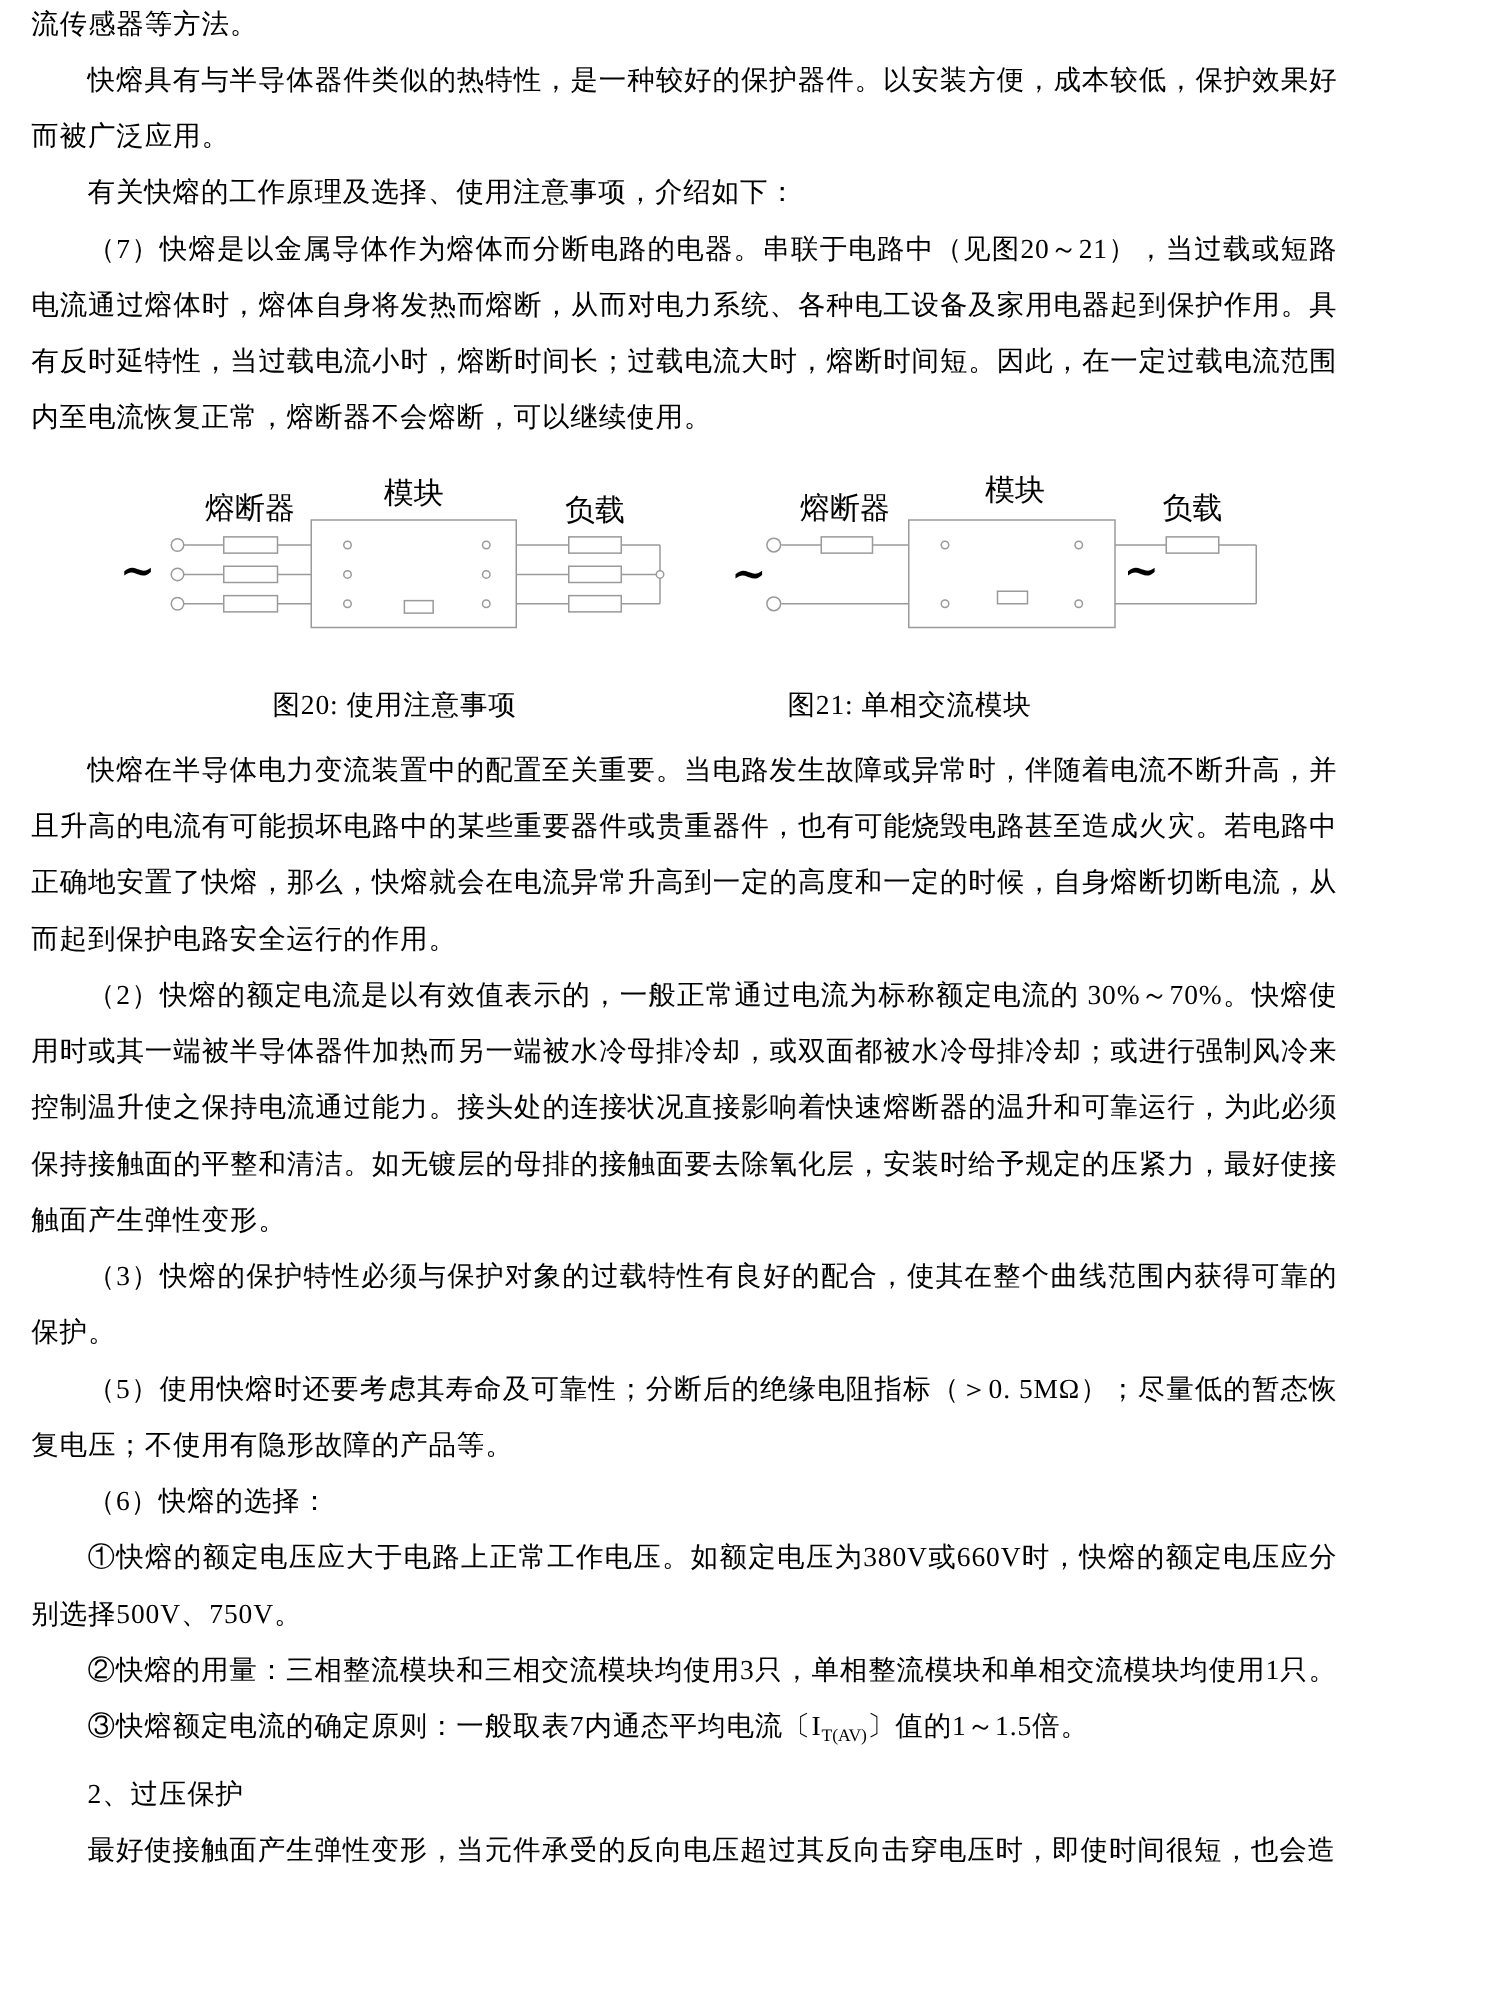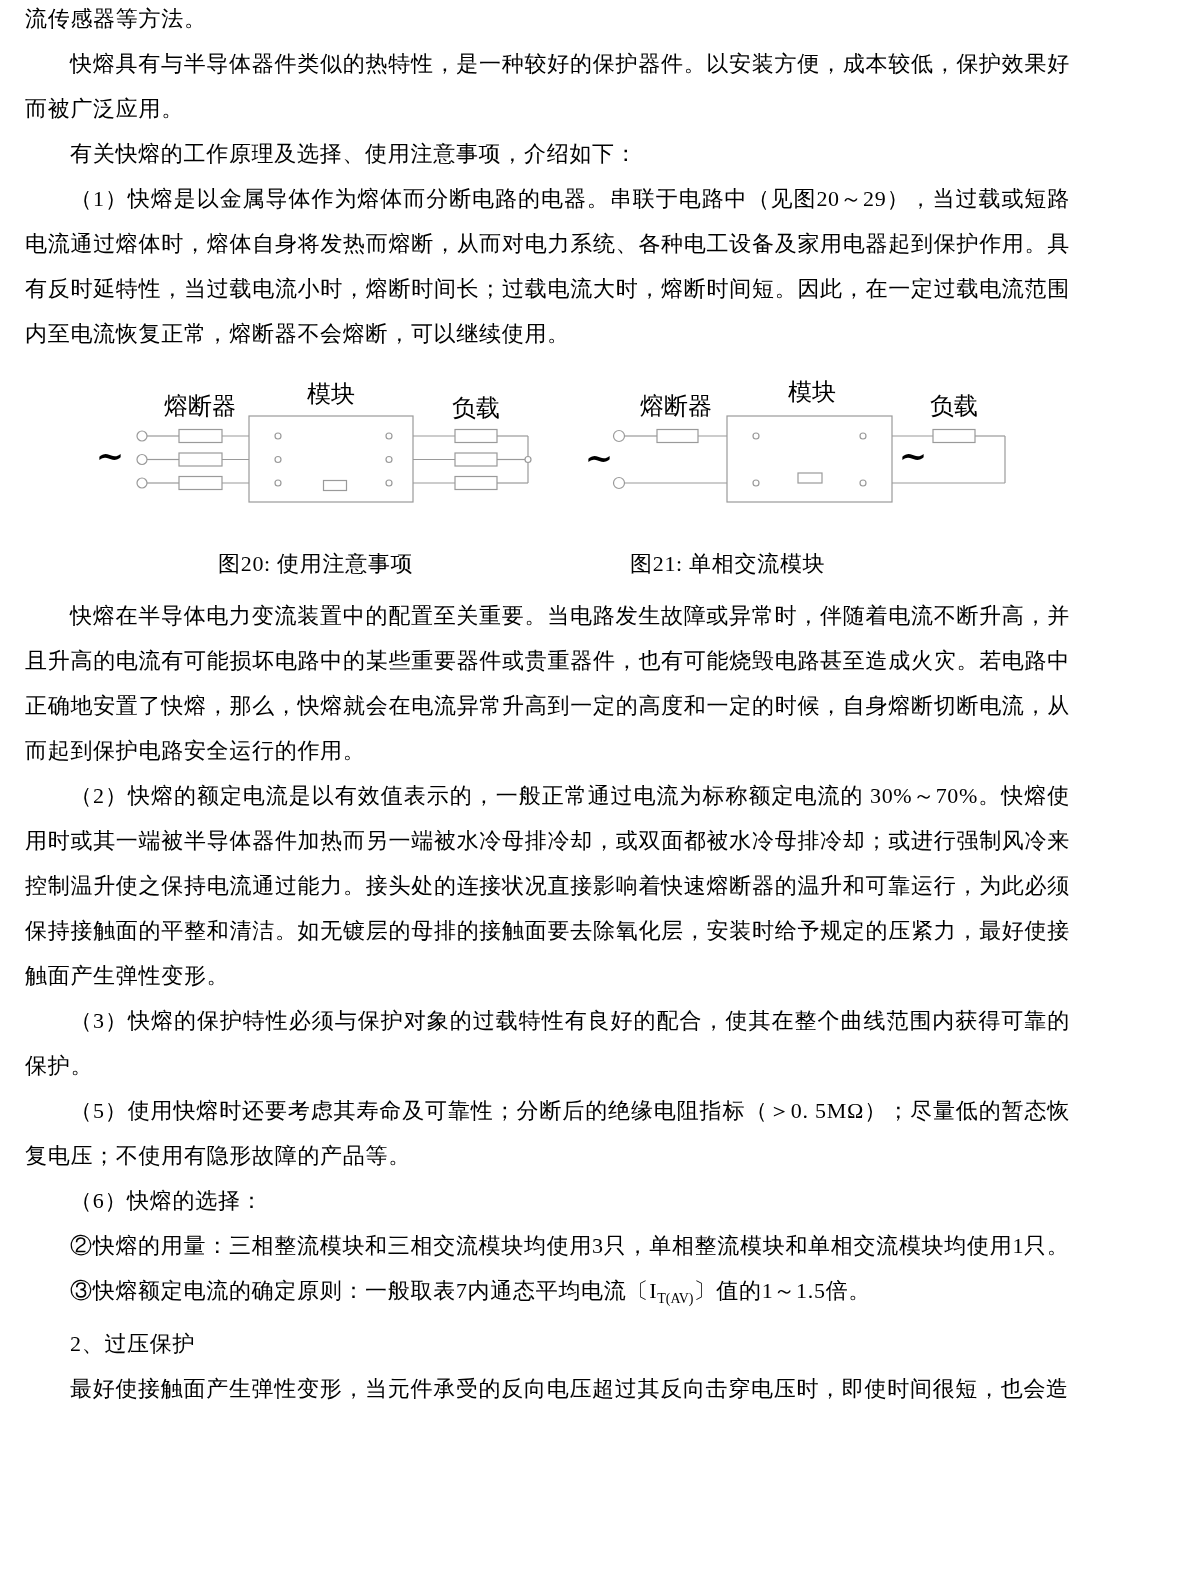--- a/index.html
+++ b/index.html
@@ -33,21 +33,21 @@
   #caption21{left:630px;}
   sub{font-size:14px;letter-spacing:0;margin-top:12px;}
 </style>
 </head>
 <body>
 
 <div id="section-top" class="textblock">
   <p>流传感器等方法。</p>
   <p class="indent">快熔具有与半导体器件类似的热特性，是一种较好的保护器件。以安装方便，成本较低，保护效果好而被广泛应用。</p>
   <p class="indent">有关快熔的工作原理及选择、使用注意事项，介绍如下：</p>
-  <p class="indent">（1）快熔是以金属导体作为熔体而分断电路的电器。串联于电路中（见图20～29），当过载或短路电流通过熔体时，熔体自身将发热而熔断，从而对电力系统、各种电工设备及家用电器起到保护作用。具有反时延特性，当过载电流小时，熔断时间长；过载电流大时，熔断时间短。因此，在一定过载电流范围内至电流恢复正常，熔断器不会熔断，可以继续使用。</p>
+  <p class="indent">（7）快熔是以金属导体作为熔体而分断电路的电器。串联于电路中（见图20～21），当过载或短路电流通过熔体时，熔体自身将发热而熔断，从而对电力系统、各种电工设备及家用电器起到保护作用。具有反时延特性，当过载电流小时，熔断时间长；过载电流大时，熔断时间短。因此，在一定过载电流范围内至电流恢复正常，熔断器不会熔断，可以继续使用。</p>
 </div>
 
 <svg id="fig20-svg" class="fig-svg" width="460" height="168" viewBox="85 378 460 168">
   <text class="diagram-label" x="200" y="414" text-anchor="middle">熔断器</text>
   <text class="diagram-label" x="331" y="402" text-anchor="middle">模块</text>
   <text class="diagram-label" x="476" y="416" text-anchor="middle">负载</text>
   <text class="ac-symbol" x="110" y="468" text-anchor="middle">~</text>
 
   <g>
     <line class="wire" x1="147" y1="436" x2="179" y2="436"></line>
@@ -136,17 +136,18 @@
 
 <div id="caption20" class="caption">图20: 使用注意事项</div>
 <div id="caption21" class="caption">图21: 单相交流模块</div>
 
 <div id="section-bottom" class="textblock">
   <p class="indent">快熔在半导体电力变流装置中的配置至关重要。当电路发生故障或异常时，伴随着电流不断升高，并且升高的电流有可能损坏电路中的某些重要器件或贵重器件，也有可能烧毁电路甚至造成火灾。若电路中正确地安置了快熔，那么，快熔就会在电流异常升高到一定的高度和一定的时候，自身熔断切断电流，从而起到保护电路安全运行的作用。</p>
   <p class="indent">（2）快熔的额定电流是以有效值表示的，一般正常通过电流为标称额定电流的 30%～70%。快熔使用时或其一端被半导体器件加热而另一端被水冷母排冷却，或双面都被水冷母排冷却；或进行强制风冷来控制温升使之保持电流通过能力。接头处的连接状况直接影响着快速熔断器的温升和可靠运行，为此必须保持接触面的平整和清洁。如无镀层的母排的接触面要去除氧化层，安装时给予规定的压紧力，最好使接触面产生弹性变形。</p>
   <p class="indent">（3）快熔的保护特性必须与保护对象的过载特性有良好的配合，使其在整个曲线范围内获得可靠的保护。</p>
   <p class="indent">（5）使用快熔时还要考虑其寿命及可靠性；分断后的绝缘电阻指标（＞0. 5MΩ）；尽量低的暂态恢复电压；不使用有隐形故障的产品等。</p>
   <p class="indent">（6）快熔的选择：</p>
+  <p class="indent">①快熔的额定电压应大于电路上正常工作电压。如额定电压为380V或660V时，快熔的额定电压应分别选择500V、750V。</p>
   <p class="indent">②快熔的用量：三相整流模块和三相交流模块均使用3只，单相整流模块和单相交流模块均使用1只。</p>
   <p class="indent"><span>③快熔额定电流的确定原则：一般取表7内通态平均电流〔I</span><sub><span>T(AV)</span></sub><span>〕值的1～1.5倍。</span></p>
   <p class="indent">2、过压保护</p>
   <p class="indent">最好使接触面产生弹性变形，当元件承受的反向电压超过其反向击穿电压时，即使时间很短，也会造</p>
 </div>
 
 </body></html>

